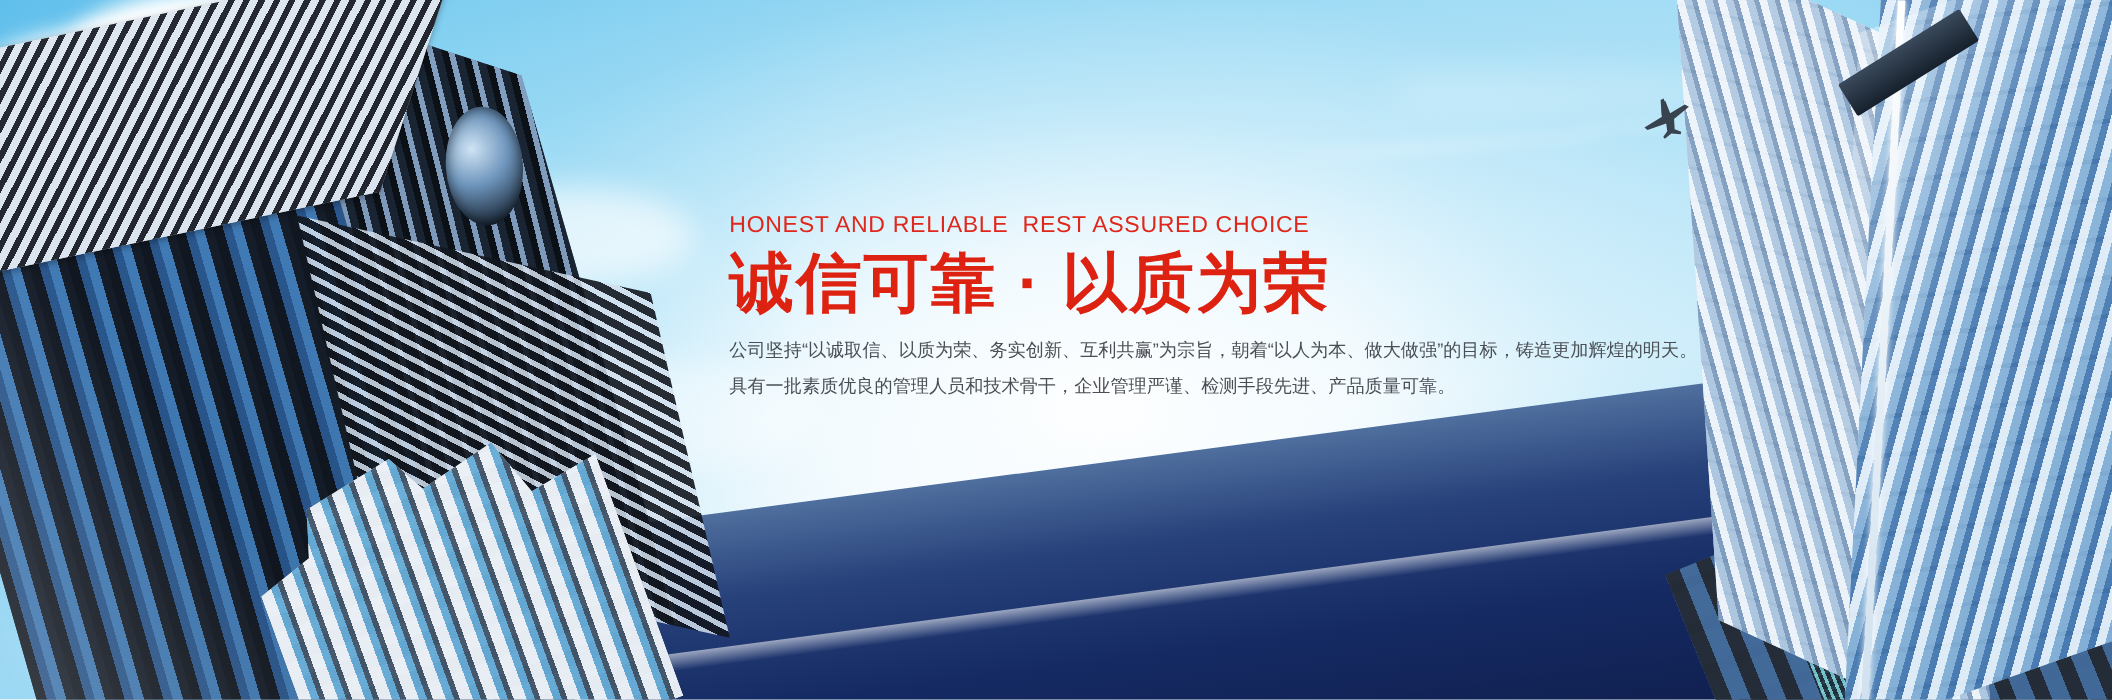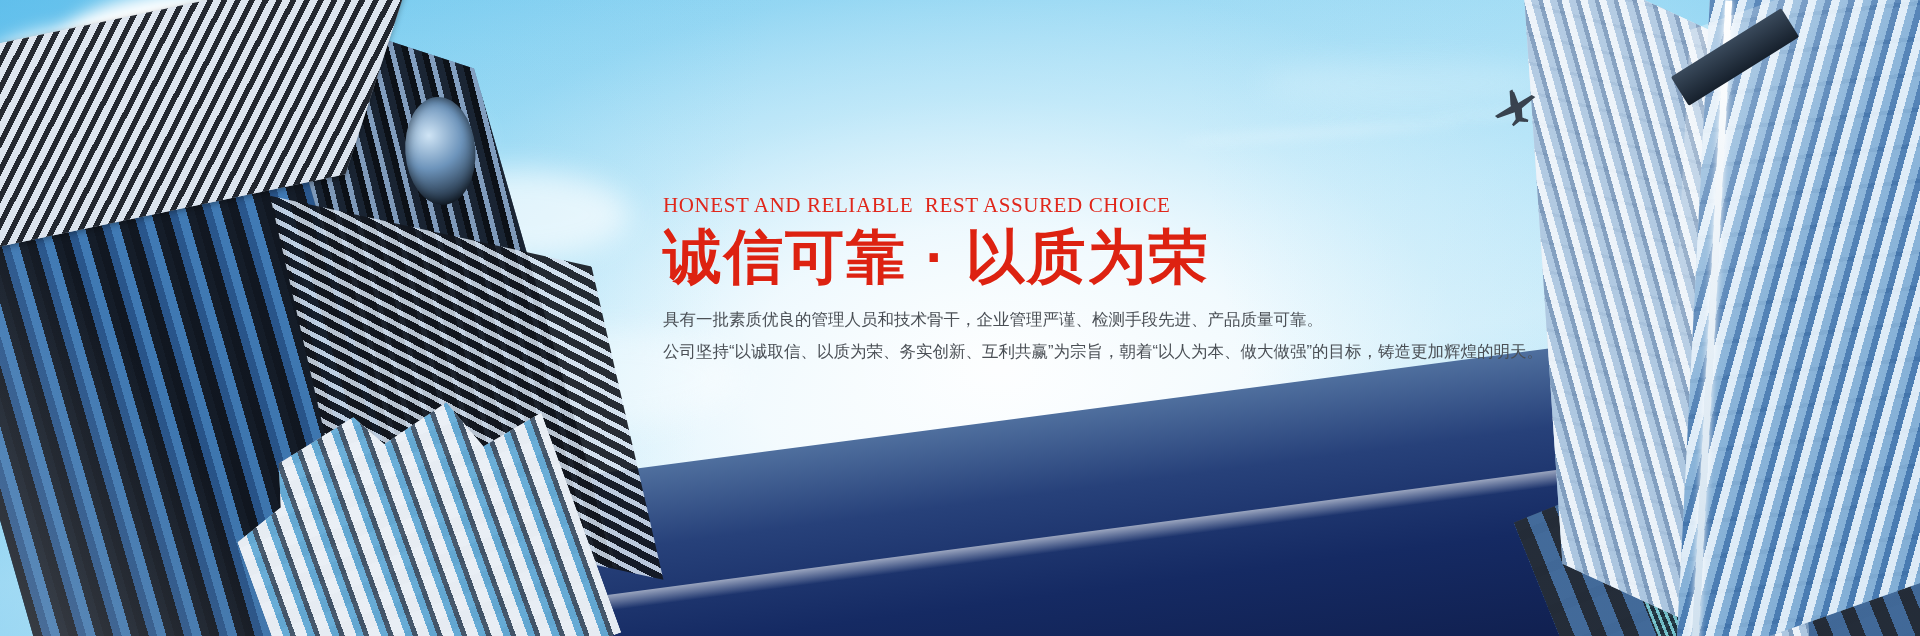--- a/index.html
+++ b/index.html
@@ -248,21 +248,20 @@
   .copy {
     position:absolute; left:663px; top:193px; width:700px;
   }
   .eyebrow {
     color:#e0271b;
     font-size:21px;
     letter-spacing:.6px;
     font-weight:400;
     white-space:pre;
     line-height:1.15;
-    font-family:Liberation Serif, serif;
   }
   .headline {
     margin-top:7px;
     color:#dd2211;
     font-size:59px;
     font-weight:700;
     letter-spacing:2px;
     line-height:1.12;
     white-space:nowrap;
     text-shadow:0 1px 0 rgba(255,255,255,.35);
@@ -338,18 +337,18 @@
         <path d="M6 26 L24 21 L27 9 L31 8 L32 20 L47 16 L50 19 L34 26 L32 35 L37 39 L36 41 L28 38 L21 41 L20 39 L25 35 L26 28 L8 29 Z"></path>
         <path d="M24 20 L27 6 L30 5.5 L31 19 Z"></path>
       </g>
     </svg>
   </div>
 
   <div class="copy">
     <div class="eyebrow">HONEST AND RELIABLE  REST ASSURED CHOICE</div>
     <div class="headline">诚信可靠 · 以质为荣</div>
     <div class="body-block">
+      <div class="body-line">公司坚持“以诚取信、以质为荣、务实创新、互利共赢”为宗旨，朝着“以人为本、做大做强”的目标，铸造更加辉煌的明天。</div>
       <div class="body-line">具有一批素质优良的管理人员和技术骨干，企业管理严谨、检测手段先进、产品质量可靠。</div>
-      <div class="body-line">公司坚持“以诚取信、以质为荣、务实创新、互利共赢”为宗旨，朝着“以人为本、做大做强”的目标，铸造更加辉煌的明天。</div>
     </div>
   </div>
 
 </div>
 
 </body></html>

